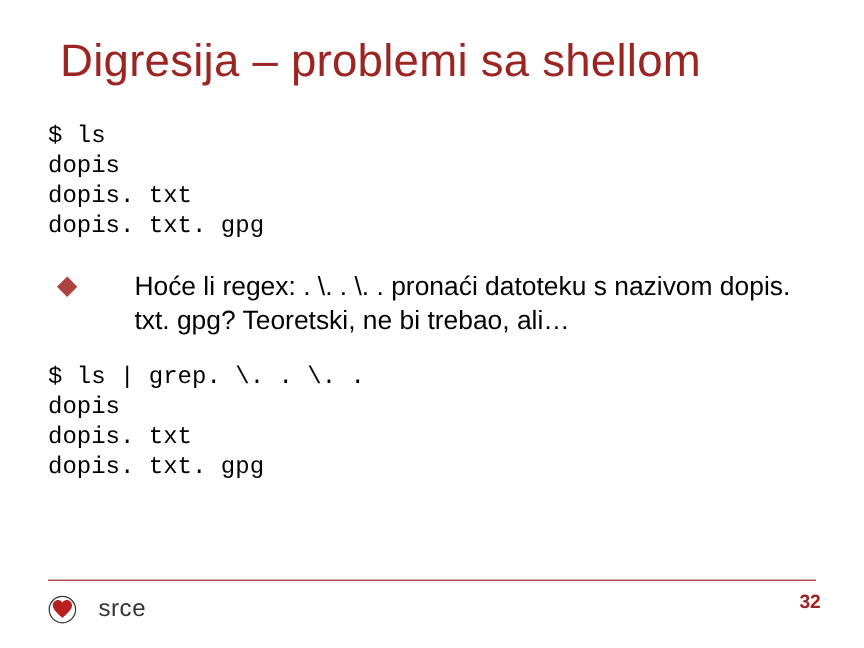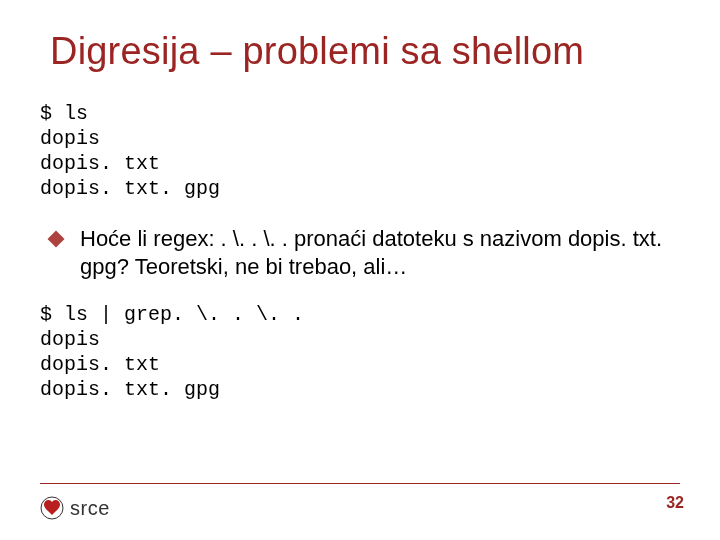--- a/index.html
+++ b/index.html
@@ -60,20 +60,21 @@
   .bullet-icon::before {
     transform: translate(-50%, -50%) rotate(45deg);
     width: 12px;
     height: 12px;
     background: #ad433e;
   }
   .bullet-text {
     font-size: 22px;
     line-height: 1.25;
     color: #000;
+    margin-left: 32px;
   }
   .footer-line {
     position: absolute;
     left: 40px;
     right: 40px;
     bottom: 56px;
     height: 0;
     border-top: 1px solid #9b2522;
   }
   .page-number {
@@ -82,22 +83,21 @@
     bottom: 28px;
     font-size: 16px;
     font-weight: 700;
     color: #9b2522;
   }
   .logo {
     position: absolute;
     left: 40px;
     bottom: 20px;
     display: flex;
-    align-items: center;
-    gap: 6px;
+    gap: 18px;
   }
   .logo-heart {
     width: 24px;
     height: 24px;
     position: relative;
   }
   .logo-heart svg {
     width: 24px;
     height: 24px;
     display: block;

